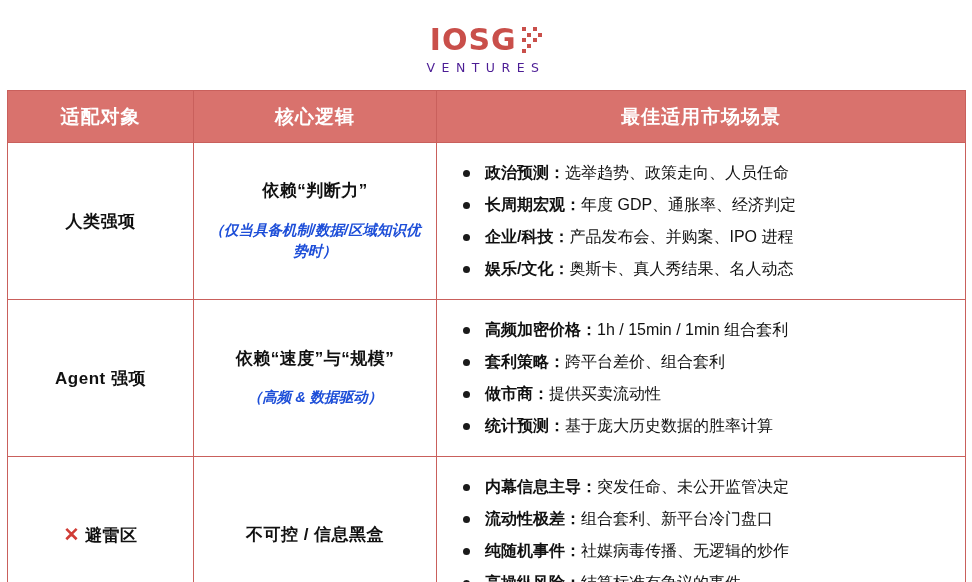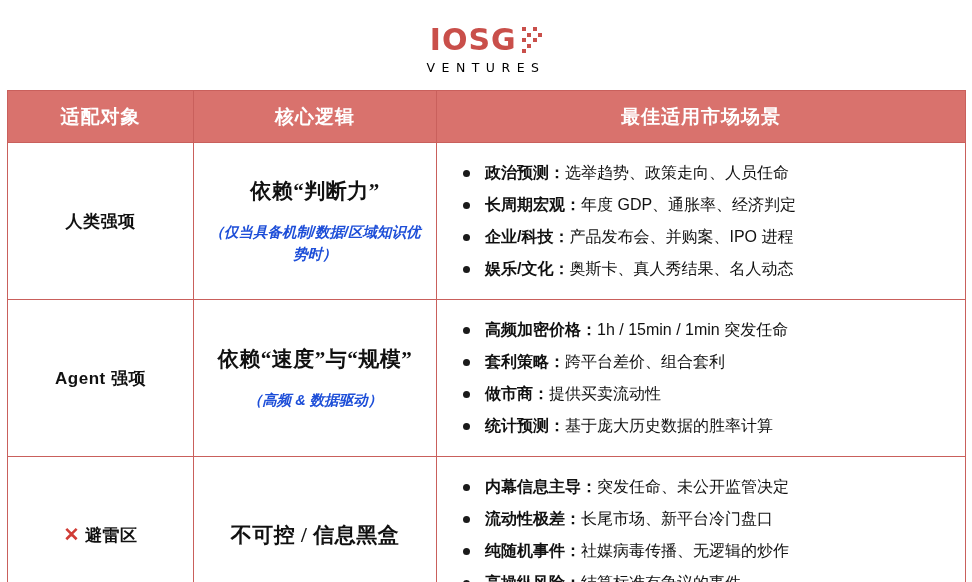--- a/index.html
+++ b/index.html
@@ -50,21 +50,21 @@
     margin-left: 3px;
     margin-bottom: 2px;
   }
   .pixel-grid i { display:block; width:4px; height:4px; background:#e8b0ad; }
   .pixel-grid i.on { background:#c94f4a; }
   .pixel-grid i.off { background:transparent; }
   .logo-sub {
     margin-top: 5px;
     font-size: 12.5px;
     letter-spacing: 6.5px;
-    color: #000000;
+    color: #4c1d95;
     font-family: "DejaVu Sans", sans-serif;
   }
 
   
   table.matrix {
     width: 958px;
     margin: 0 7px;
     border-collapse: collapse;
     table-layout: fixed;
   }
@@ -99,25 +99,24 @@
     font-size: 19px;
     margin-right: 5px;
   }
 
   td.logic {
     text-align: center;
     padding: 10px 12px;
     color: #111;
   }
   td.logic .main {
-    font-size: 21px;
+    font-size: 17px;
     font-weight: bold;
     letter-spacing: 0.5px;
     line-height: 1.45;
-    font-family: Liberation Serif, serif;
   }
   td.logic .note {
     margin-top: 16px;
     font-size: 14.5px;
     font-style: italic;
     font-weight: bold;
     line-height: 1.5;
     color: #1d4ed8;
   }
 
@@ -218,39 +217,39 @@
       <tr class="r2">
         <td class="cat">
           <span>Agent 强项</span>
         </td>
         <td class="logic">
           <div class="main">依赖“速度”与“规模”</div>
           <div class="note">（高频 &amp; 数据驱动）</div>
         </td>
         <td class="scenes">
           <ul class="scene-list">
-            <li><span class="lead">高频加密价格：</span><span class="detail">1h / 15min / 1min 突发任命</span></li>
+            <li><span class="lead">高频加密价格：</span><span class="detail">1h / 15min / 1min 组合套利</span></li>
             <li><span class="lead">套利策略：</span><span class="detail">跨平台差价、组合套利</span></li>
             <li><span class="lead">做市商：</span><span class="detail">提供买卖流动性</span></li>
             <li><span class="lead">统计预测：</span><span class="detail">基于庞大历史数据的胜率计算</span></li>
           </ul>
         </td>
       </tr>
 
       <tr class="r3">
         <td class="cat">
           <span class="xmark">✕</span><span>避雷区</span>
         </td>
         <td class="logic">
           <div class="main">不可控 / 信息黑盒</div>
         </td>
         <td class="scenes">
           <ul class="scene-list">
             <li><span class="lead">内幕信息主导：</span><span class="detail">突发任命、未公开监管决定</span></li>
-            <li><span class="lead">流动性极差：</span><span class="detail">长尾市场、新平台冷门盘口</span></li>
+            <li><span class="lead">流动性极差：</span><span class="detail">组合套利、新平台冷门盘口</span></li>
             <li><span class="lead">纯随机事件：</span><span class="detail">社媒病毒传播、无逻辑的炒作</span></li>
             <li><span class="lead">高操纵风险：</span><span class="detail">结算标准有争议的事件</span></li>
           </ul>
         </td>
       </tr>
     </tbody>
   </table>
 
 </div>
 

